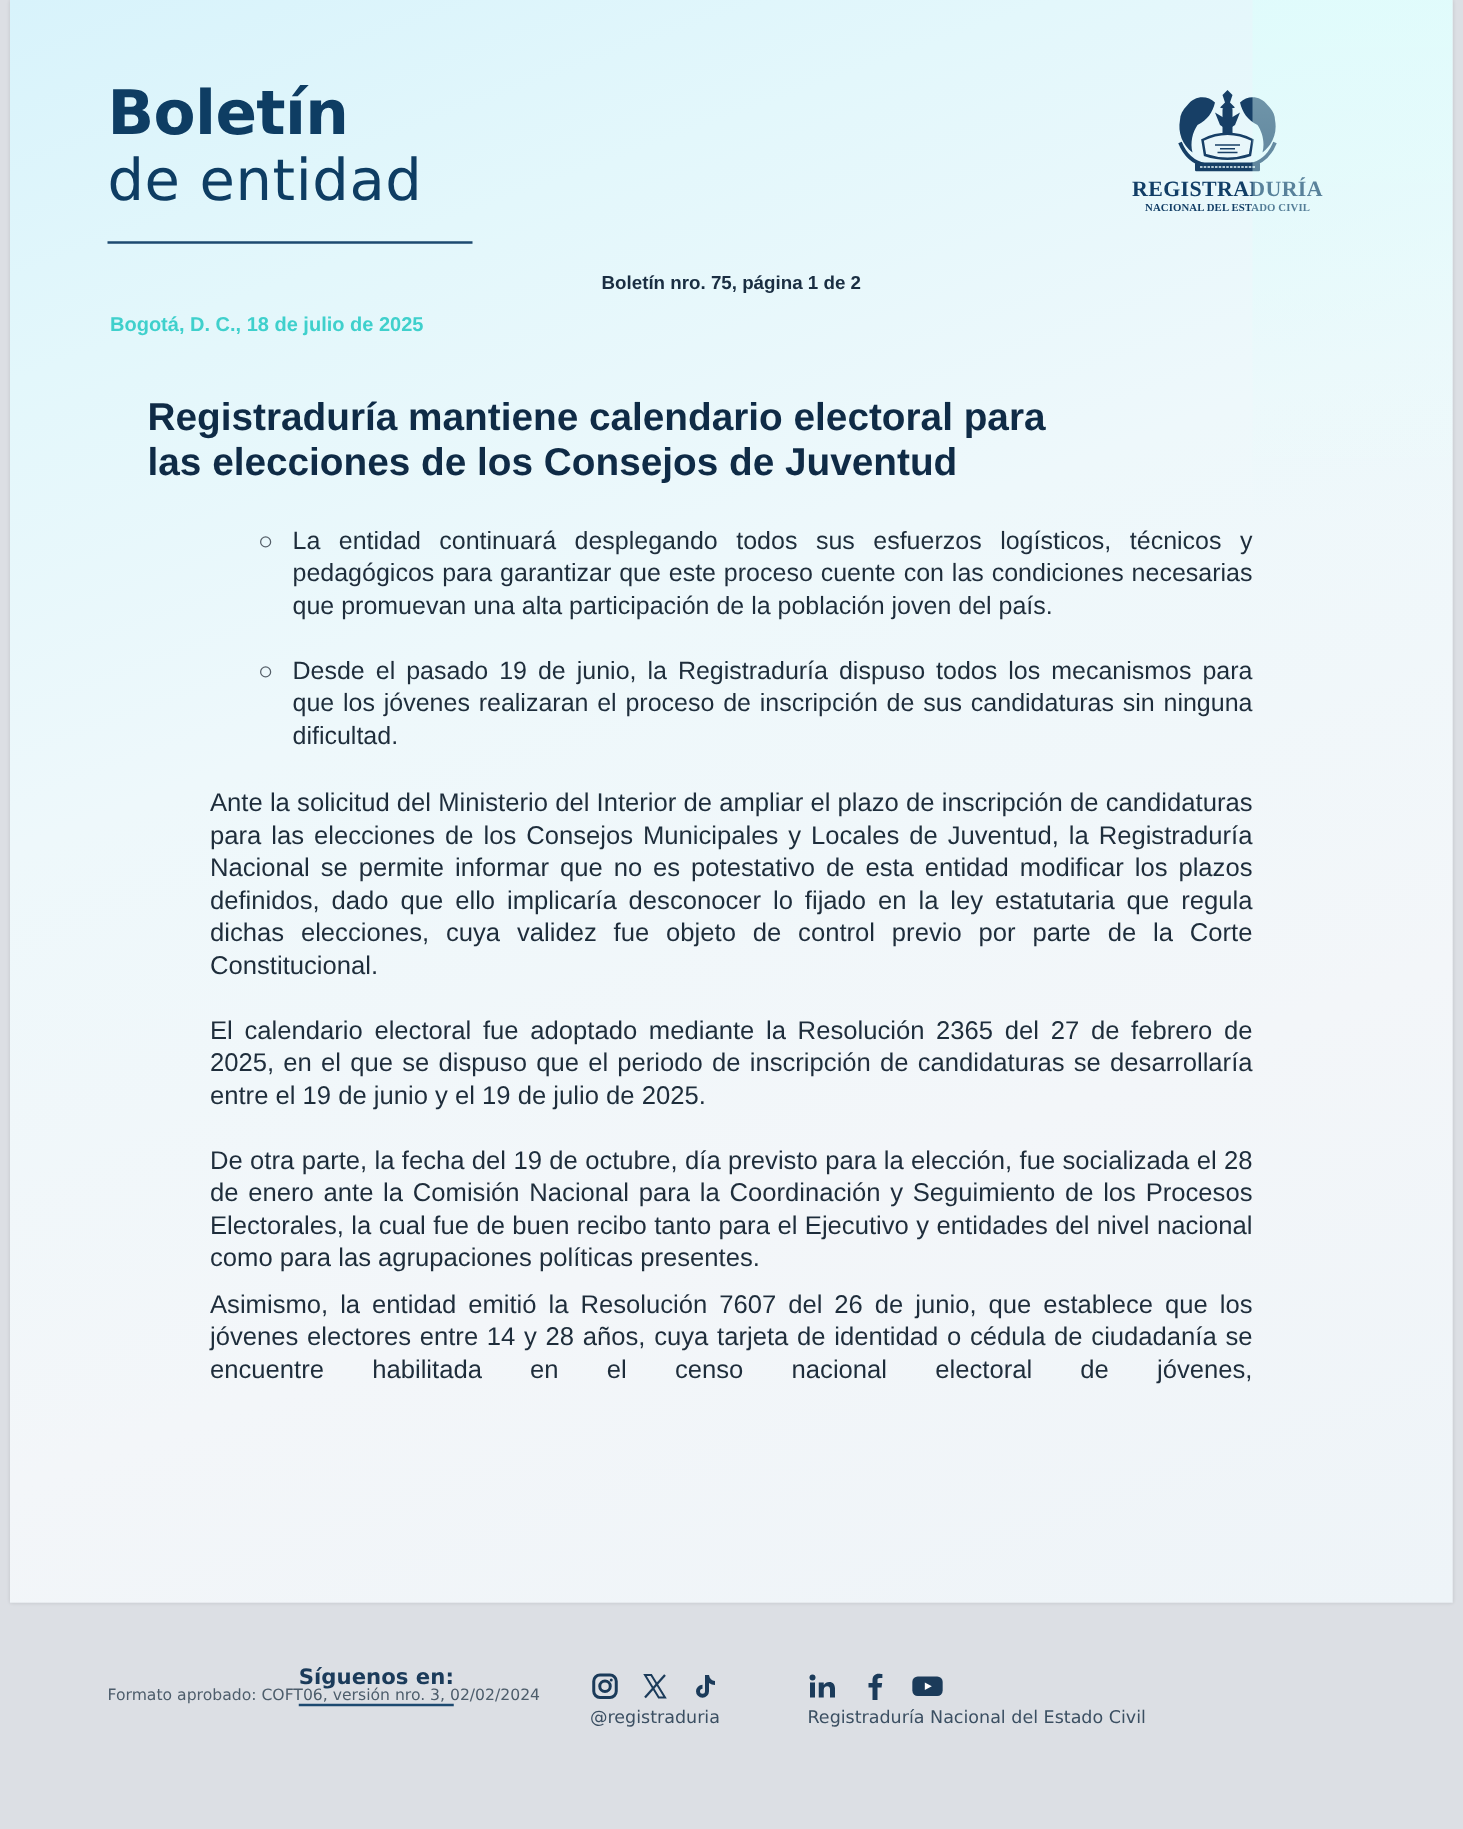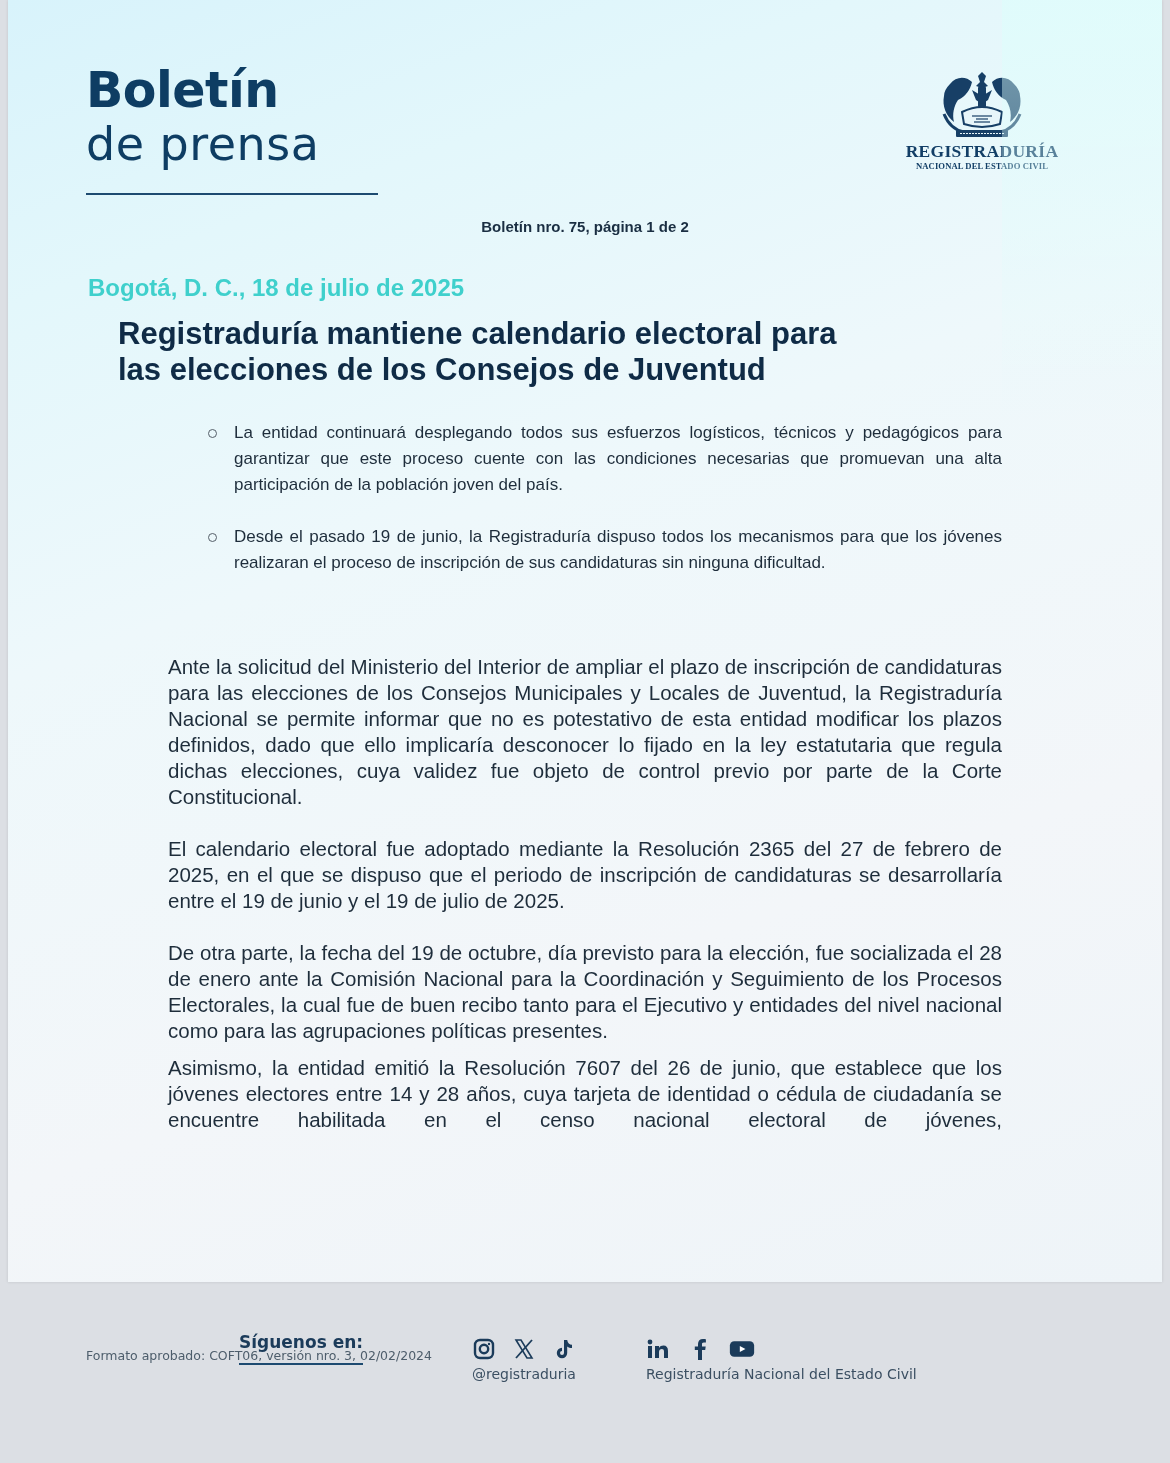--- a/index.html
+++ b/index.html
@@ -26,31 +26,31 @@
   .hdr-title .t2 { font-family: "DejaVu Sans", sans-serif; font-weight: normal; font-size: 46px; display: block; margin-top: 6px; letter-spacing: 0.5px; }
   .hdr-rule { position: absolute; left: 78px; top: 193px; width: 292px; height: 2px; background: #1d4a70; }
 
   .logo { position: absolute; left: 890px; top: 68px; width: 168px; text-align: center; color: #123e66; }
   .logo svg { display: block; margin: 0 auto; }
   .logo .l1 { font-family: "Liberation Serif", serif; font-weight: bold; font-size: 17.5px; letter-spacing: 0.3px; line-height: 1; margin-top: 1px; }
   .logo .l2 { font-family: "Liberation Serif", serif; font-weight: bold; font-size: 8.6px; letter-spacing: 0.1px; line-height: 1; margin-top: 1px; }
 
   .bulletin-no { position: absolute; left: 0; width: 1154px; top: 218px; text-align: center; font-weight: bold; font-size: 15px; color: #1a2e42; }
   .bulletin-no span { position: relative; left: 0; }
-  .dateline { position: absolute; left: 80px; top: 274px; font-weight: bold; font-size: 24px; color: #3fd0cc; }
+  .dateline { position: absolute; left: 80px; top: 252px; font-weight: bold; font-size: 16px; color: #3fd0cc; }
 
   .headline { position: absolute; left: 110px; width: 935px; top: 316px; text-align: left; font-weight: bold; font-size: 31px; line-height: 36px; color: #0f2b46; }
   .headline div { display: block; }
 
   .bullets { position: absolute; left: 198px; top: 420px; width: 796px; }
-  .bullet { position: relative; padding-left: 28px; font-size: 17px; line-height: 26px; color: #1e2d3b; text-align: justify; }
+  .bullet { position: relative; padding-left: 28px; font-size: 20px; line-height: 26px; color: #1e2d3b; text-align: justify; }
   .bullet + .bullet { margin-top: 26px; }
   .bullet .mark { position: absolute; left: 2px; top: 9px; width: 9px; height: 9px; border: 1.4px solid #555f69; border-radius: 50%; box-sizing: border-box; }
 
-  .body { position: absolute; left: 160px; top: 654px; width: 834px; }
+  .body { position: absolute; left: 160px; top: 630px; width: 834px; }
   .para { font-size: 20.5px; line-height: 26px; color: #1e2d3b; text-align: justify; text-align-last: left; margin: 0; }
   .para + .para { margin-top: 26px; }
   .para.justlast { text-align-last: justify; margin-top: 11px; }
 
   .follow { position: absolute; left: 231px; top: 1332px; font-family: "DejaVu Sans", sans-serif; font-weight: bold; font-size: 17px; color: #1b3b5a; }
   .follow-rule { position: absolute; left: 231px; top: 1363px; width: 124px; height: 2px; background: #1d4a70; }
 
   .icons-a { position: absolute; left: 463px; top: 1336px; display: flex; gap: 14px; align-items: center; }
   .icons-b { position: absolute; left: 637px; top: 1336px; display: flex; gap: 16px; align-items: center; }
   .ic { width: 26px; height: 26px; display: flex; align-items: center; justify-content: center; color: #1b3b5a; }
@@ -59,21 +59,21 @@
 
   .footer { position: absolute; left: 78px; top: 1348px; font-family: "DejaVu Sans", sans-serif; font-size: 12.5px; color: #4d5d6b; }
 </style>
 </head>
 <body>
 
 <div class="page">
 
   <div class="hdr-title">
     <span class="t1">Boletín</span>
-    <span class="t2">de prensa</span>
+    <span class="t2">de entidad</span>
   </div>
   <div class="hdr-rule"></div>
 
   <div class="logo">
     <svg width="100" height="74" viewBox="0 0 100 74">
       <g fill="#173f66">
         <path d="M50 4 l4 4 -2 6 4 4 -6 2 -6 -2 4 -4 -2 -6z"></path>
         <path d="M18 16 c6 -8 16 -8 22 -2 c-2 8 -6 14 -14 18 c-4 6 -6 14 -4 22 c-8 -6 -12 -16 -10 -26 c0 -4 2 -8 6 -12z"></path>
         <path d="M82 16 c-6 -8 -16 -8 -22 -2 c2 8 6 14 14 18 c4 6 6 14 4 22 c8 -6 12 -16 10 -26 c0 -4 -2 -8 -6 -12z"></path>
         <rect x="46" y="18" width="8" height="22" rx="2"></rect>

